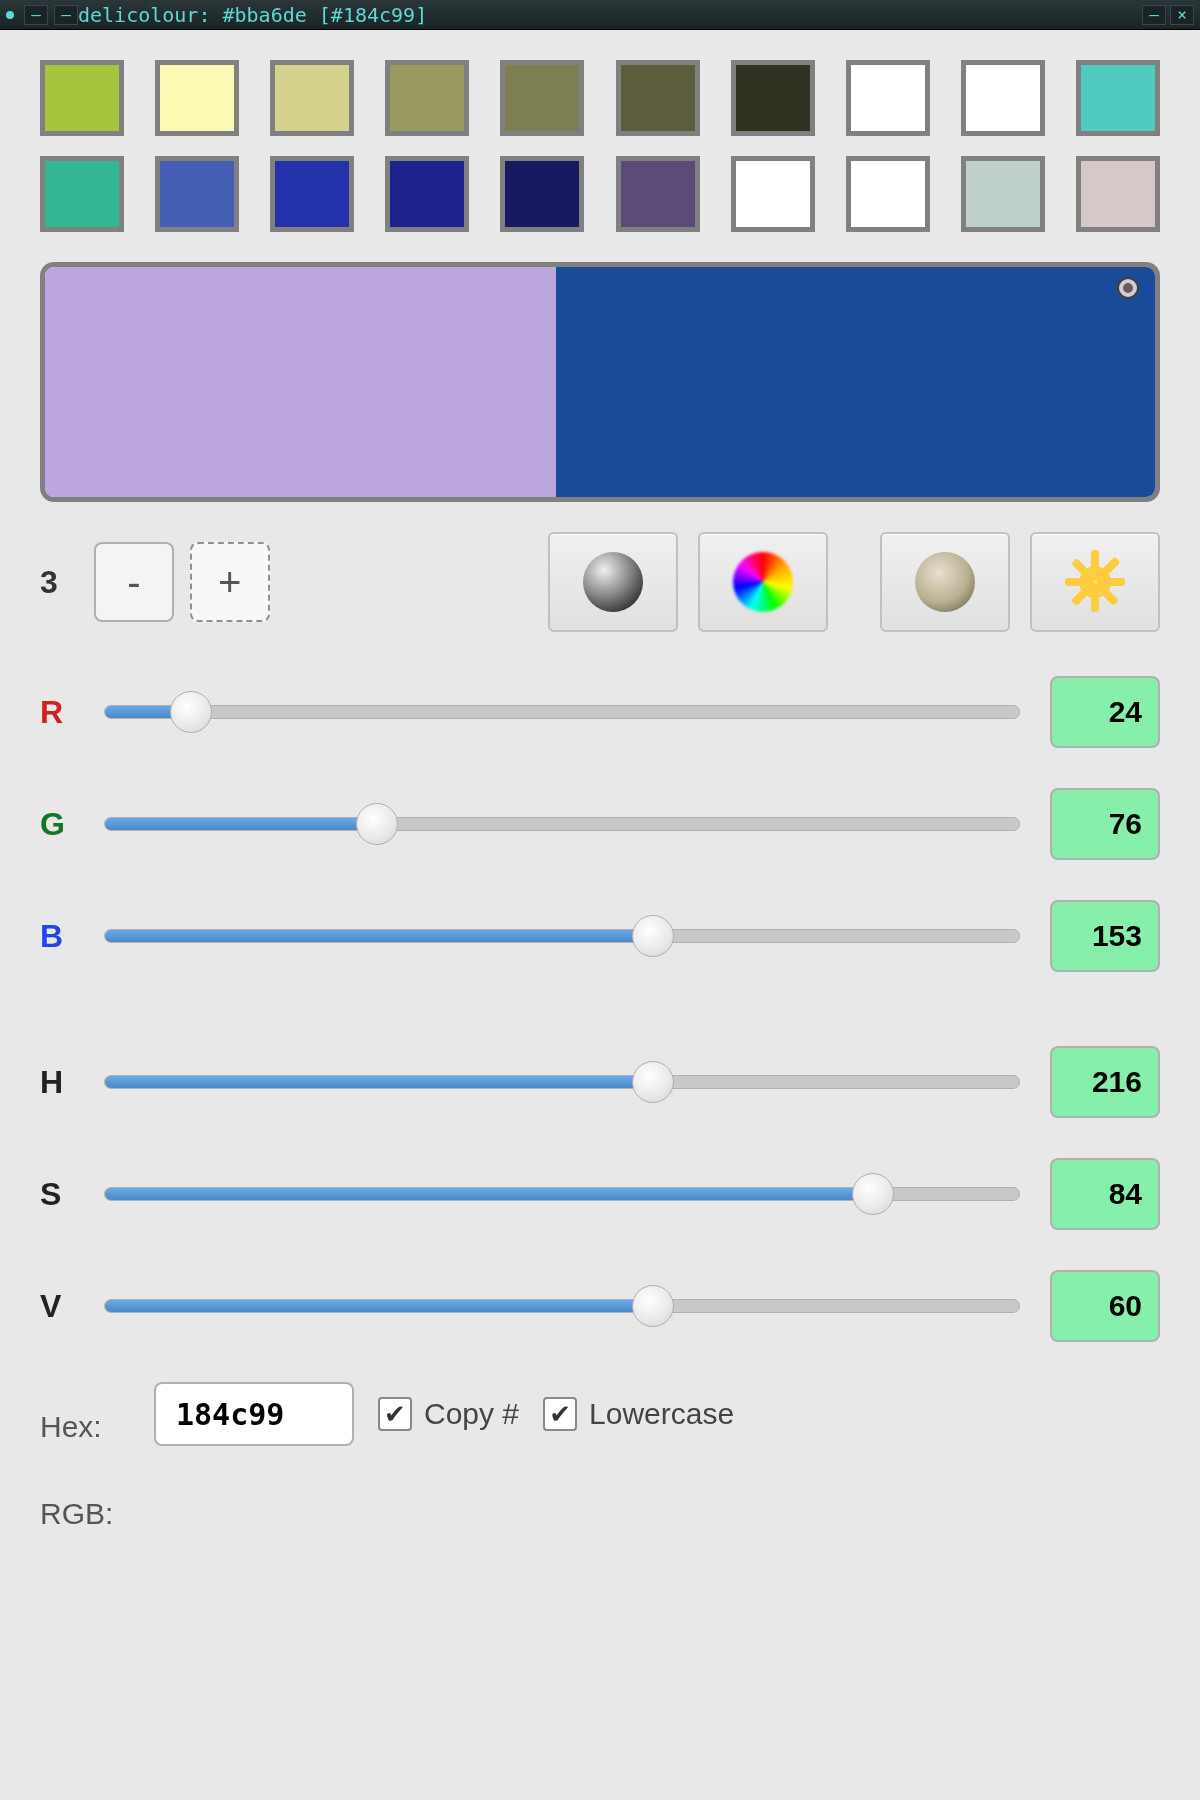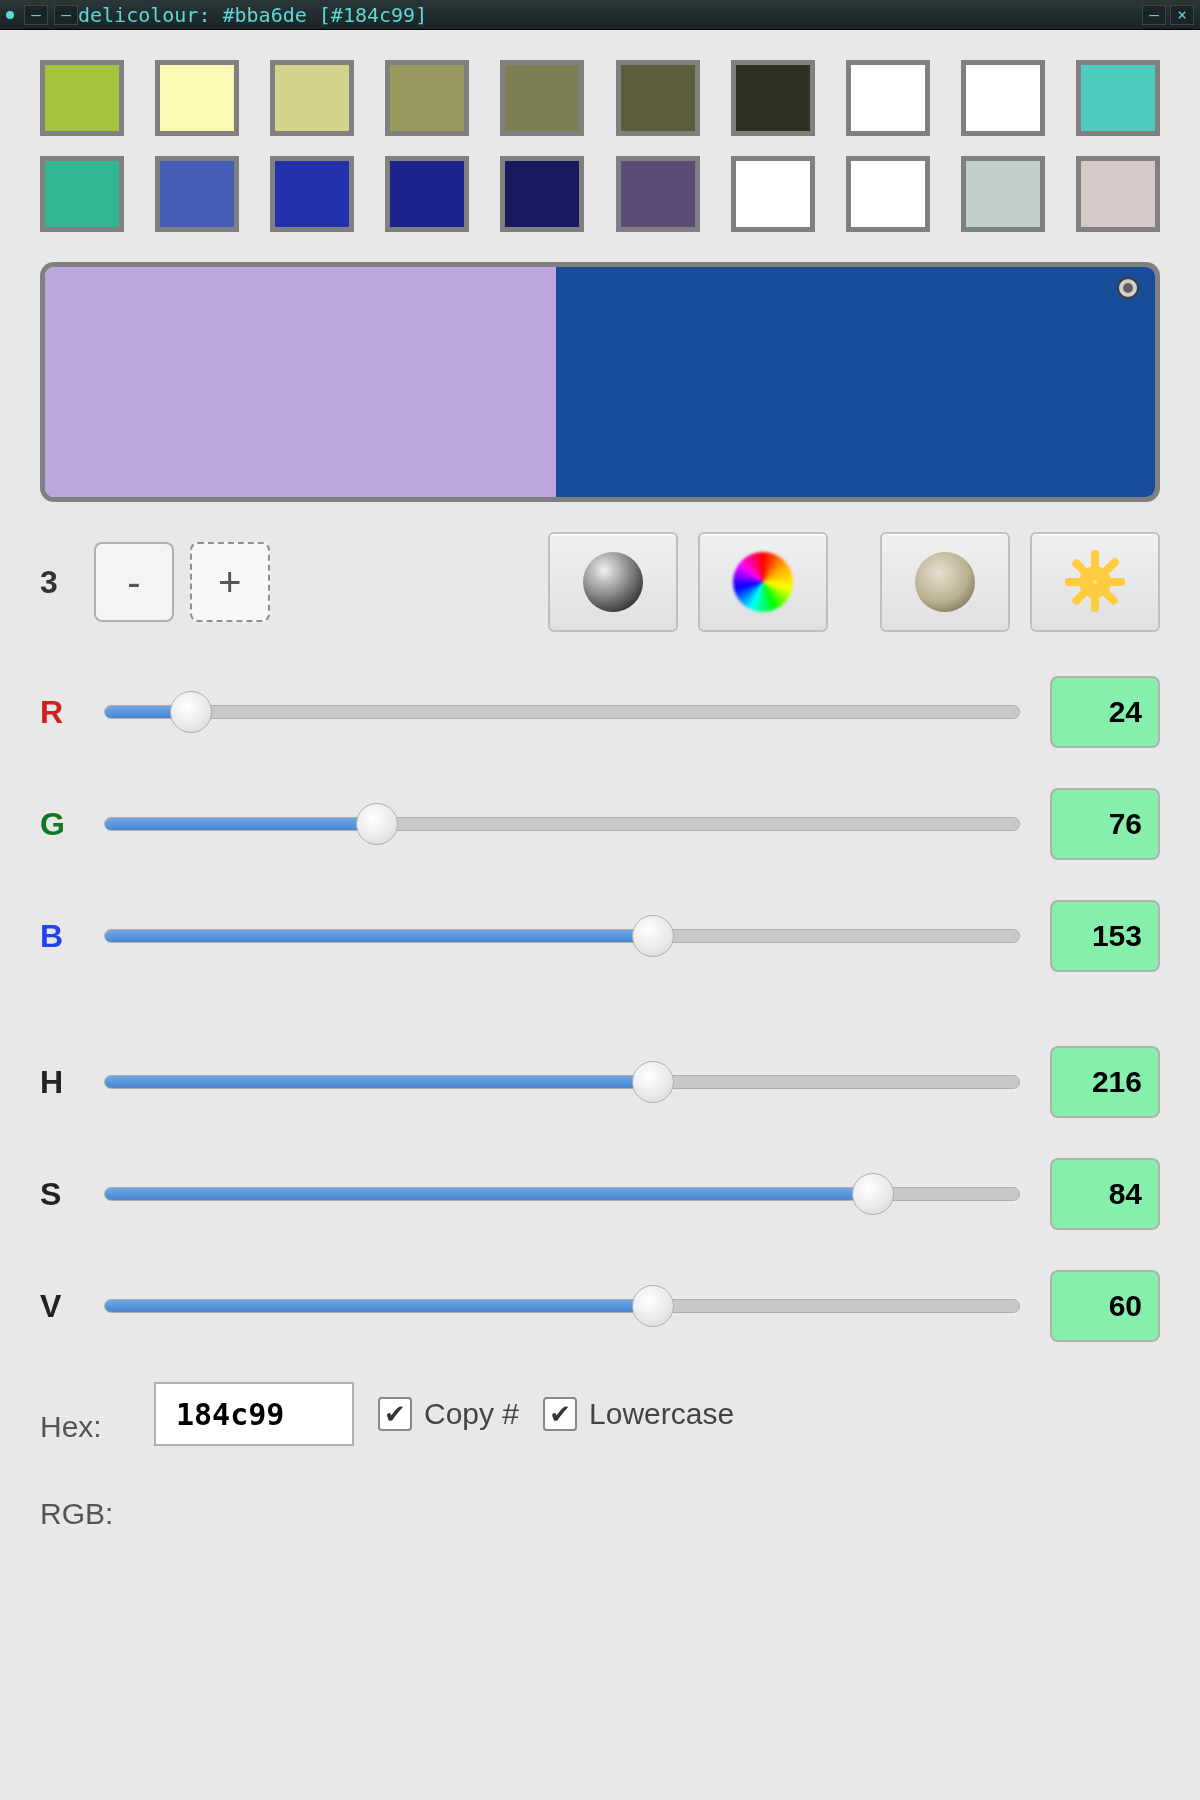--- a/index.html
+++ b/index.html
@@ -233,21 +233,21 @@
 }
 .output-label {
   width: 90px;
   font-size: 30px;
   color: #555;
   margin-top: 25px;
 }
 .output-field {
   height: 64px;
   border: 2px solid #b0b0b0;
-  border-radius: 0;
+  border-radius: 8px;
   background: #fff;
   font-size: 30px;
   font-weight: bold;
   font-family: monospace;
   padding: 16px 20px;
 }
 .hex-field { width: 200px; }
 .rgb-field { width: 450px; }
 .checkbox-wrap {
   display: flex;

